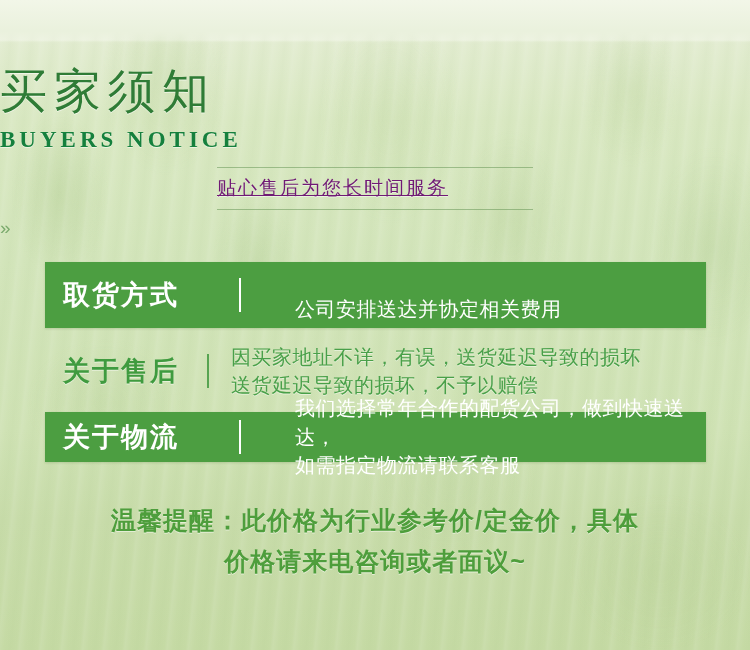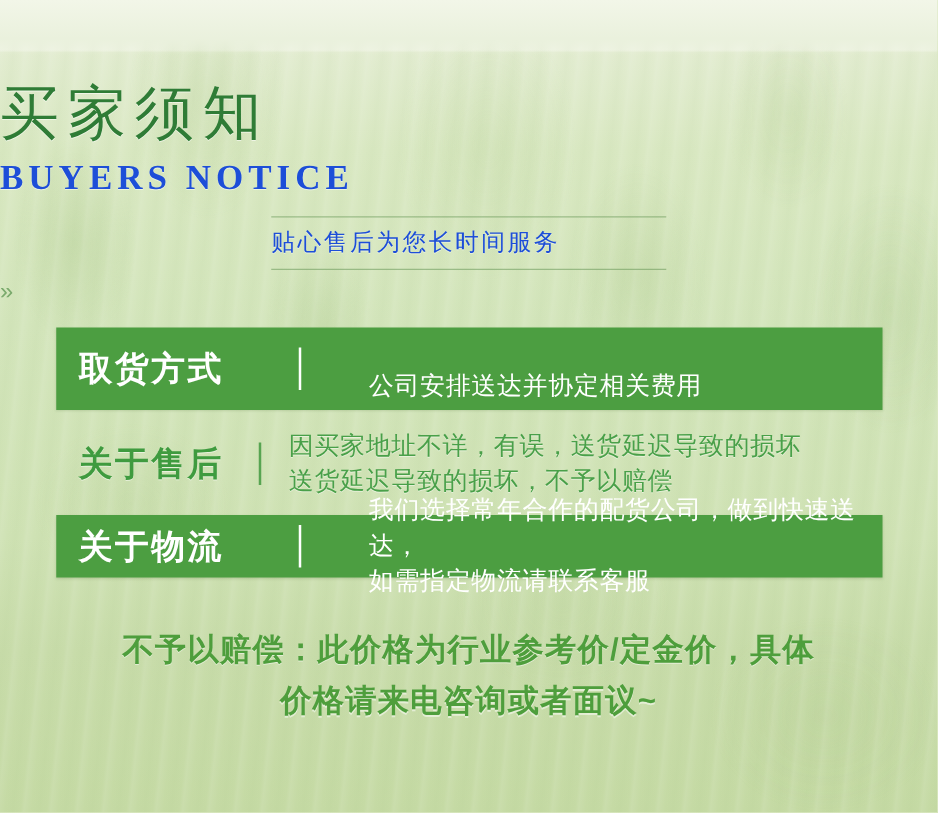--- a/index.html
+++ b/index.html
@@ -84,37 +84,38 @@
     font-size: 47px;
     letter-spacing: 7px;
     color: #2f7c36;
     text-shadow: 0 1px 0 rgba(255,255,255,.55);
     line-height: 1.15;
   }
   .title-en {
     margin-top: 9px;
     font-family: "Liberation Serif", "DejaVu Serif", serif;
     font-weight: bold;
-    font-size: 28px;
+    font-size: 23px;
     letter-spacing: 4px;
-    color: #1d4ed8;
+    color: #15803d;
     text-shadow: 0 1px 0 rgba(255,255,255,.5);
   }
   .subtitle-wrap {
     width: 316px;
     margin: 14px auto 0 auto;
     border-top: 1px solid rgba(94,143,78,.50);
     border-bottom: 1px solid rgba(94,143,78,.50);
     padding: 7px 0 8px 0;
   }
   .subtitle {
     font-size: 19px;
     letter-spacing: 2px;
-    color: #1d4ed8;
+    color: #701a75;
     text-shadow: 0 1px 0 rgba(255,255,255,.45);
+    text-decoration: underline;
   }
   .chev {
     margin-top: 8px;
     font-size: 19px;
     line-height: 1;
     color: #6ba05f;
     opacity: .85;
   }
 
   
@@ -232,17 +233,17 @@
       <div class="row-sep"></div>
       <div class="row-body">
         <span>我们选择常年合作的配货公司，做到快速送达，</span><br>
         <span>如需指定物流请联系客服</span>
       </div>
     </div>
 
   </div>
 
   <div class="reminder">
-    <span class="r-line">不予以赔偿：此价格为行业参考价/定金价，具体</span>
+    <span class="r-line">温馨提醒：此价格为行业参考价/定金价，具体</span>
     <span class="r-line">价格请来电咨询或者面议~</span>
   </div>
 
 </div>
 
 </body></html>

